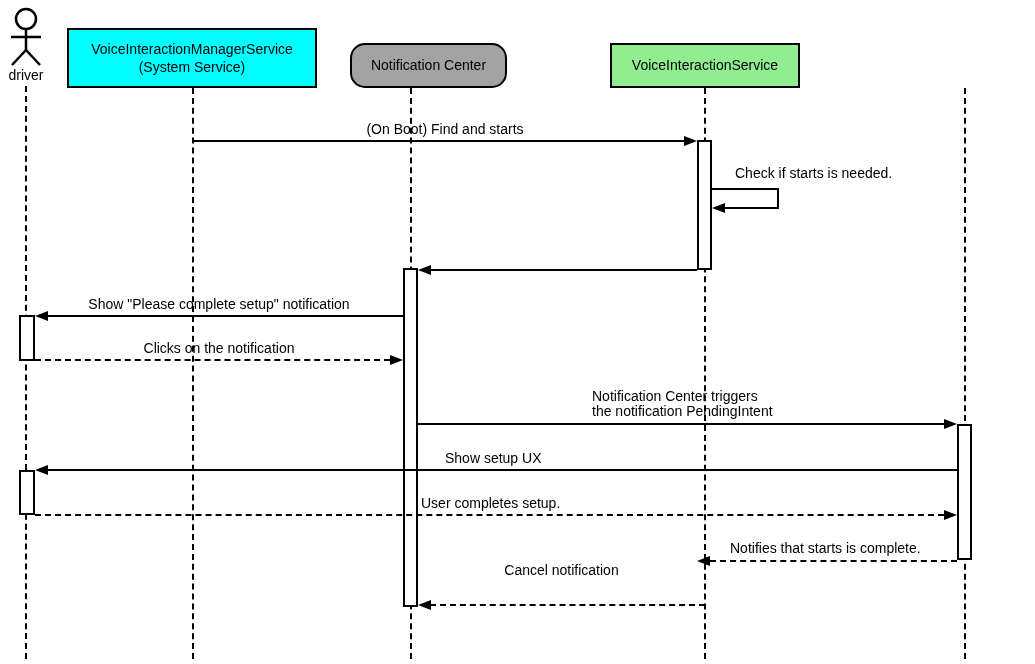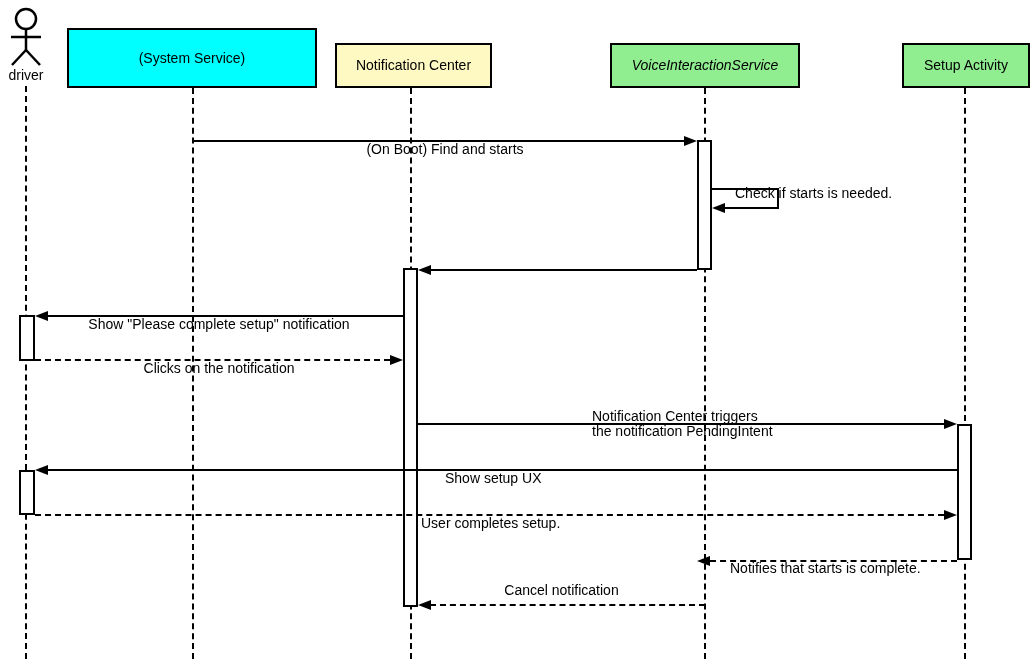--- a/index.html
+++ b/index.html
@@ -14,21 +14,21 @@
     display:flex;flex-direction:column;align-items:center;justify-content:center;
     text-align:center;line-height:1.3;
   }
   .bar{position:absolute;background:#fff;border:2px solid #000;box-sizing:border-box;}
   .mline{position:absolute;height:0;border-top:2px solid #000;}
   .mline.dashed{border-top-style:dashed;}
   .vseg{position:absolute;width:2px;background:#000;}
   .head{position:absolute;width:0;height:0;border-top:5px solid transparent;border-bottom:5px solid transparent;}
   .head.right{border-left:13px solid #000;}
   .head.left{border-right:13px solid #000;}
-  .lbl{position:absolute;white-space:nowrap;line-height:15px;margin-top:20px;}
+  .lbl{position:absolute;white-space:nowrap;line-height:15px;}
   .lbl.ctr{text-align:center;}
   .actor-label{position:absolute;text-align:center;}
 </style>
 </head>
 <body>
 
 <div class="canvas">
 
   <div class="lifeline" style="left:25px;top:86px;height:573px;"></div>
   <div class="lifeline" style="left:192px;top:88px;height:571px;"></div>
@@ -39,30 +39,28 @@
   <svg style="position:absolute;left:0;top:4px;" width="52" height="62" viewBox="0 0 52 62">
     <circle cx="26" cy="15" r="10" fill="none" stroke="#000" stroke-width="2.5"></circle>
     <line x1="26" y1="25" x2="26" y2="46" stroke="#000" stroke-width="2.5"></line>
     <line x1="11" y1="33" x2="41" y2="33" stroke="#000" stroke-width="2.5"></line>
     <line x1="26" y1="46" x2="12" y2="61" stroke="#000" stroke-width="2.5"></line>
     <line x1="26" y1="46" x2="40" y2="61" stroke="#000" stroke-width="2.5"></line>
   </svg>
   <div class="actor-label" style="left:2px;top:67px;width:48px;">driver</div>
 
   <div class="pbox" style="left: 67px; top: 28px; width: 250px; height: 60px; background-color: rgb(0, 255, 255);">
+    <div>VoiceInteractionManagerService</div>
     <div>(System Service)</div>
   </div>
-  <div class="pbox" style="left: 335px; top: 43px; width: 157px; height: 45px; background-color: #fef9c3;">
+  <div class="pbox" style="left: 350px; top: 43px; width: 157px; height: 45px; background-color: #a3a3a3; border-radius: 15px;">
     <div>Notification Center</div>
   </div>
-  <div class="pbox" style="left: 610px; top: 43px; width: 190px; height: 45px; background-color: rgb(144, 238, 144); font-style: italic;">
+  <div class="pbox" style="left: 610px; top: 43px; width: 190px; height: 45px; background-color: rgb(144, 238, 144);">
     <div>VoiceInteractionService</div>
-  </div>
-  <div class="pbox" style="left: 902px; top: 43px; width: 128px; height: 45px; background-color: rgb(144, 238, 144);">
-    <div>Setup Activity</div>
   </div>
 
   <div class="bar" style="left:697px;top:140px;width:15px;height:130px;"></div>
   <div class="bar" style="left:403px;top:268px;width:15px;height:339px;"></div>
   <div class="bar" style="left:957px;top:424px;width:15px;height:136px;"></div>
   <div class="bar" style="left:19px;top:315px;width:16px;height:46px;"></div>
   <div class="bar" style="left:19px;top:470px;width:16px;height:45px;"></div>
 
   <div>
     <div class="lbl ctr" style="left:193px;top:122px;width:504px;">(On Boot) Find and starts</div>

